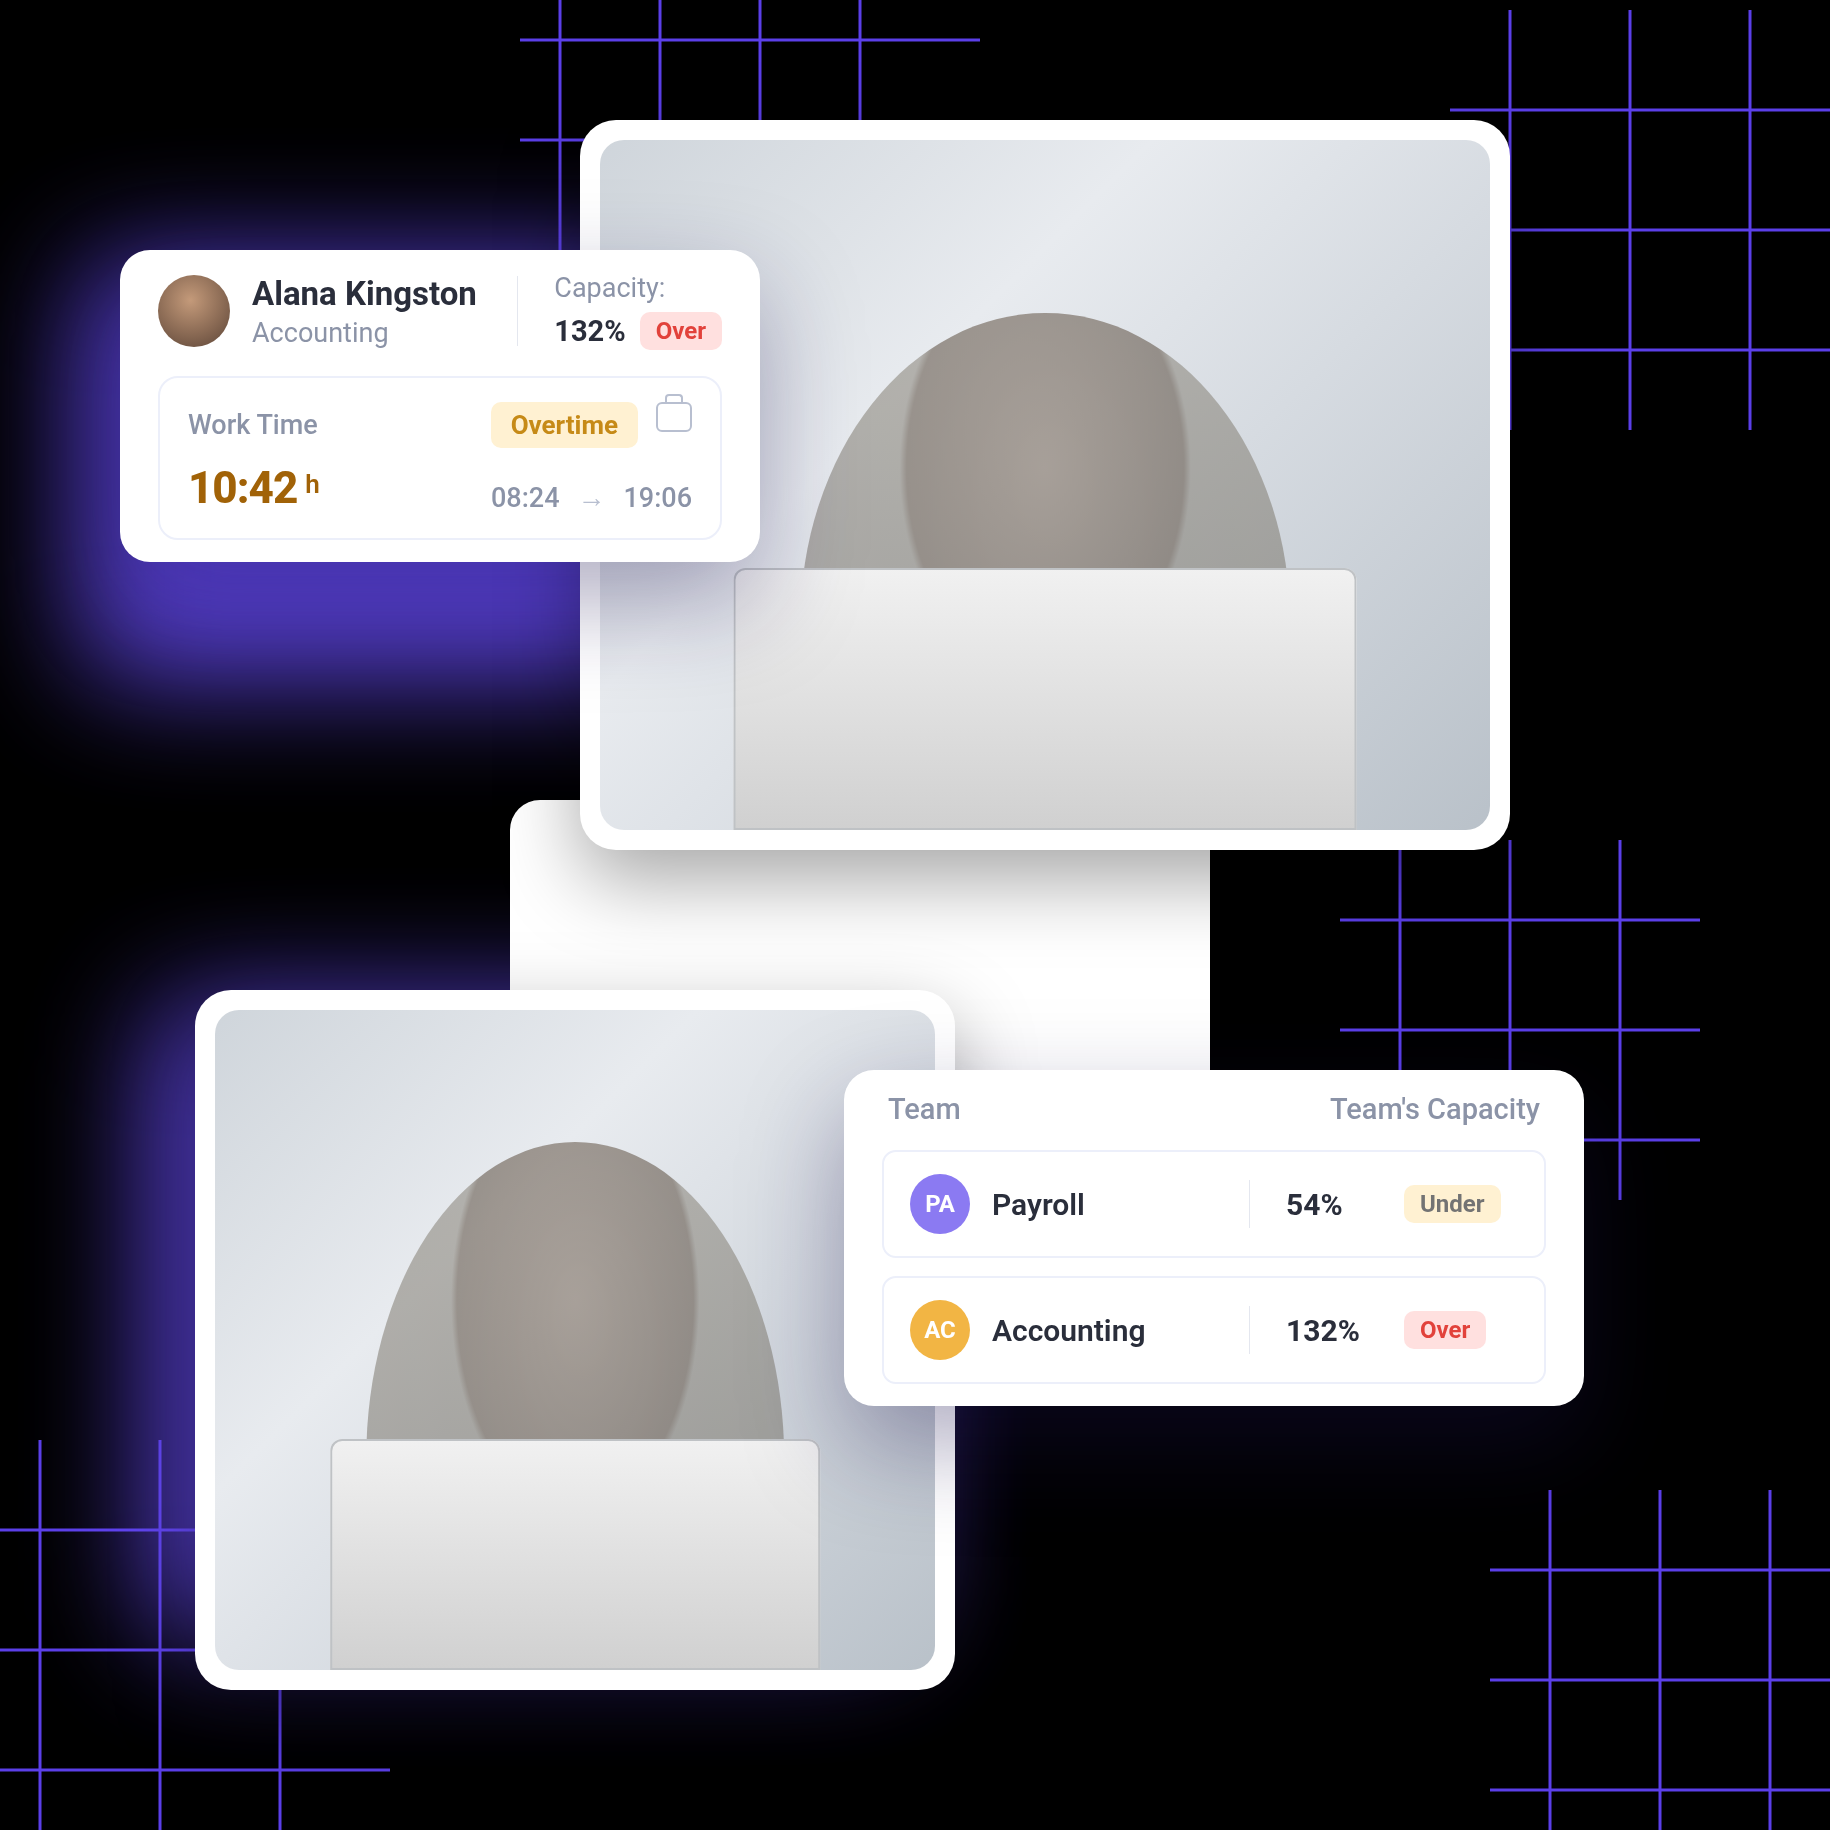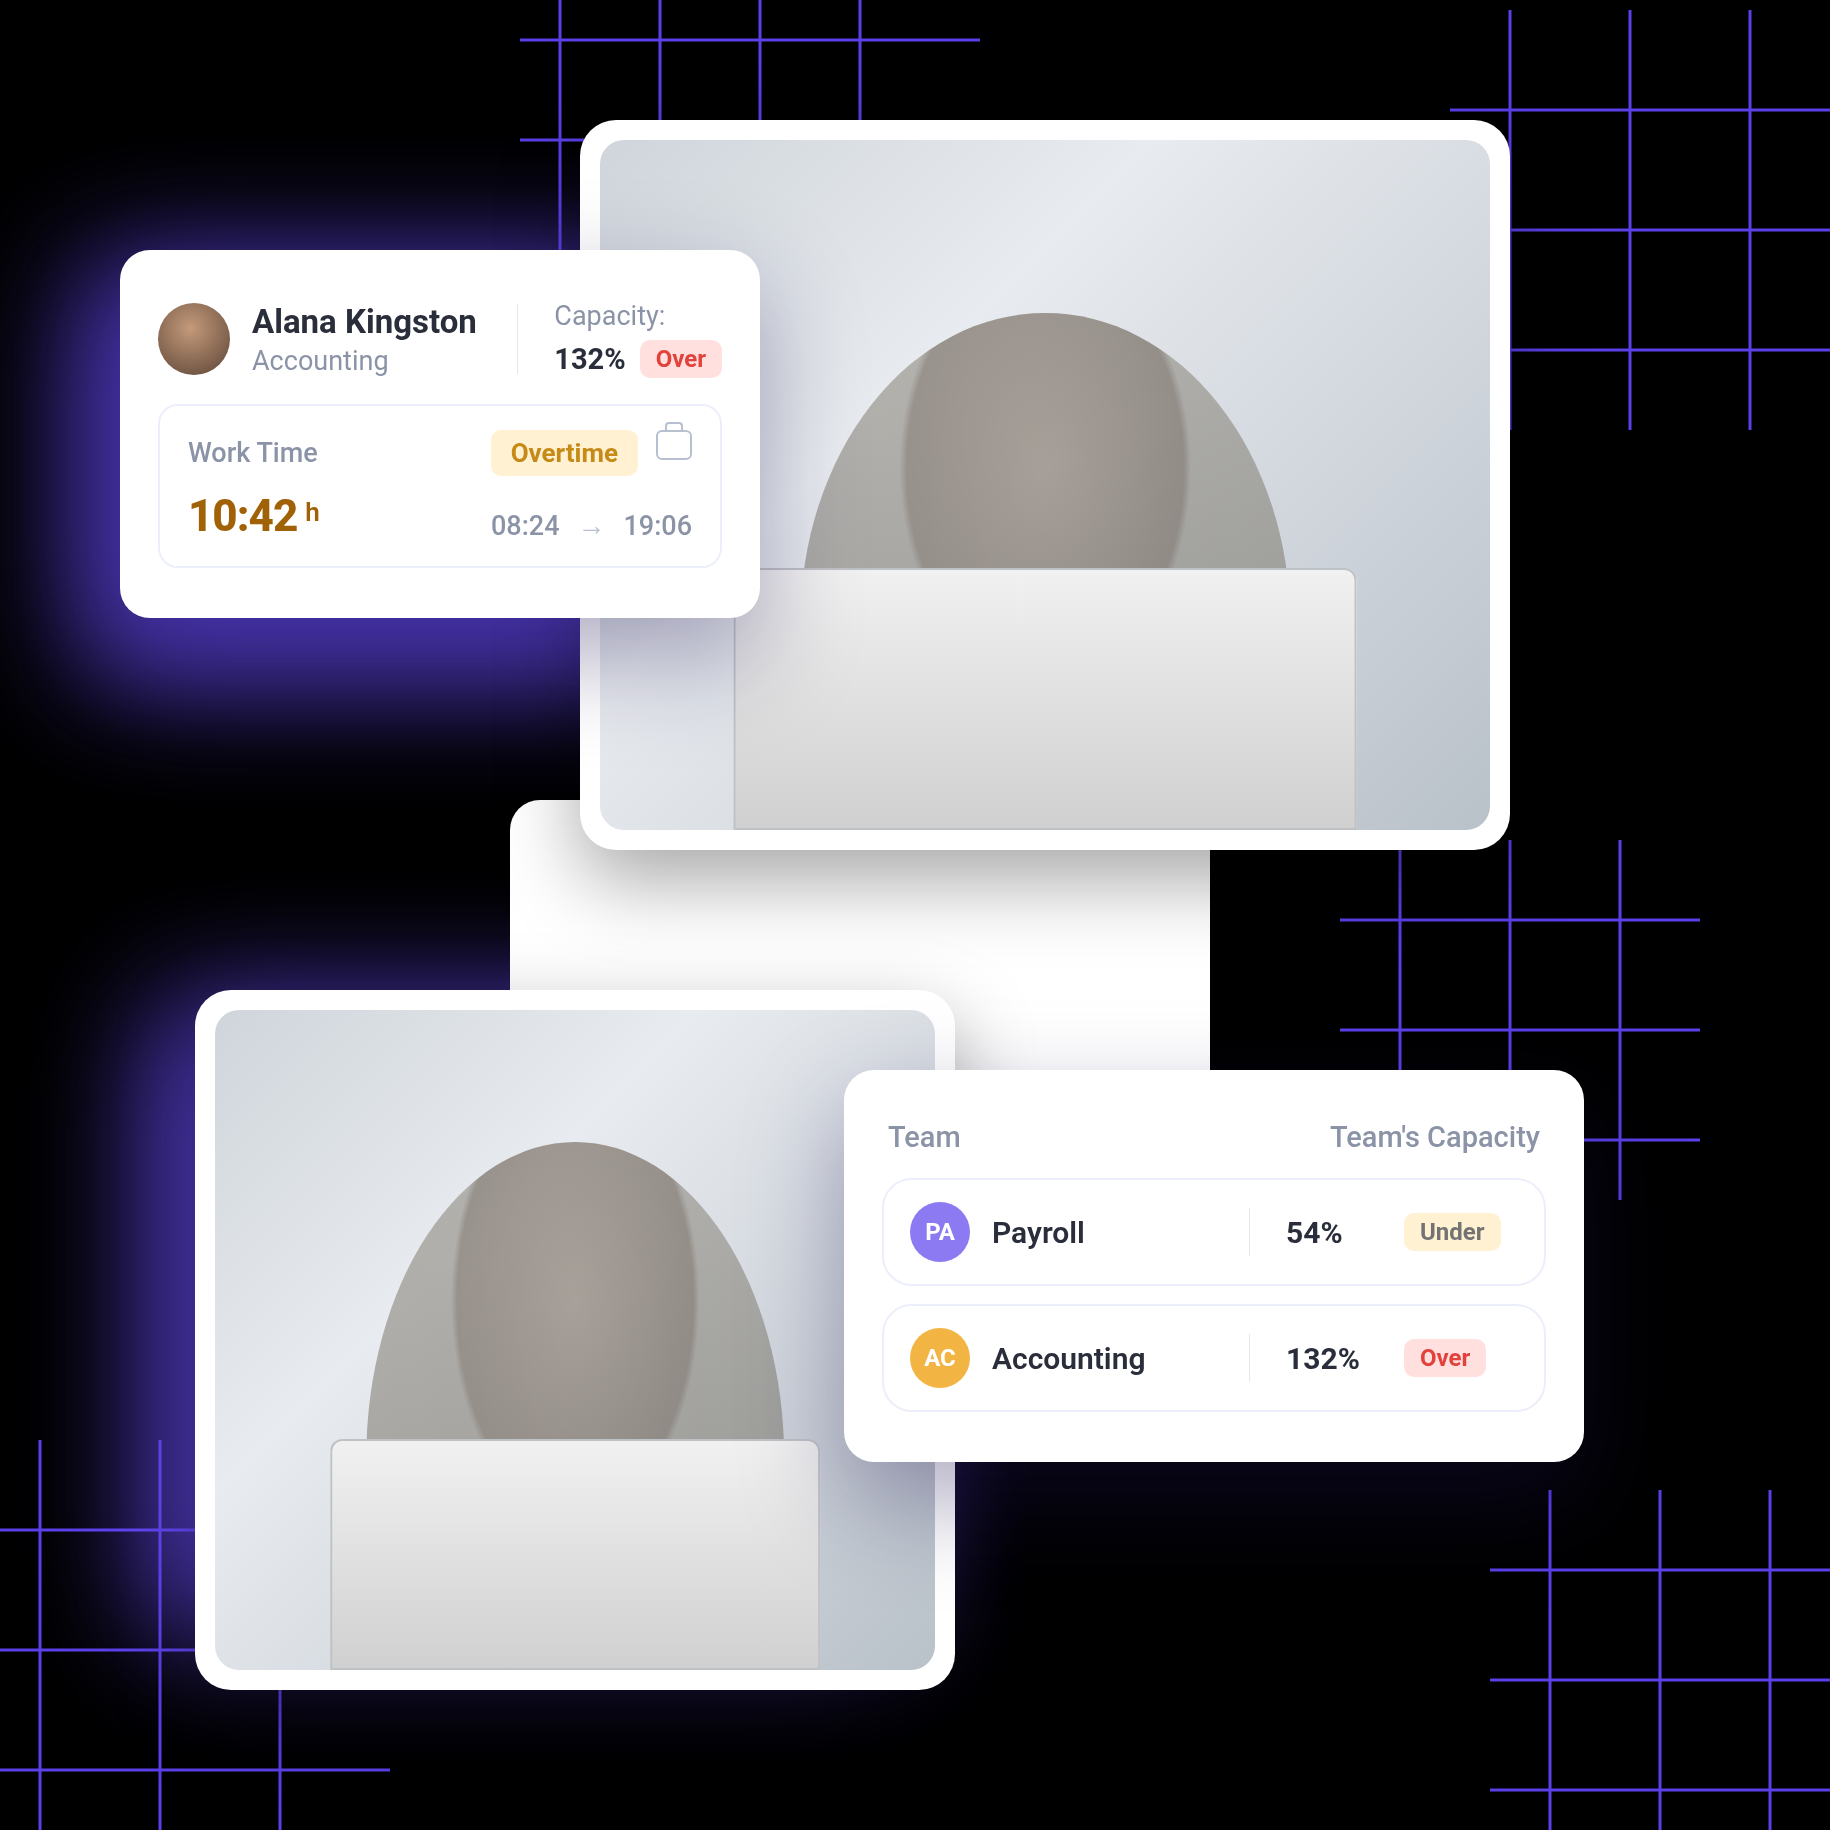--- a/index.html
+++ b/index.html
@@ -52,21 +52,21 @@
     width:70%; height:38%;
     background: linear-gradient(#f1f1f1,#d0d0d0);
     border-top-left-radius:12px; border-top-right-radius:12px;
     box-shadow: 0 0 0 2px #bfc2c5 inset;
   }
   .ui-card {
     position: absolute;
     background: #fff;
     border-radius: 30px;
     box-shadow: 0 40px 100px rgba(30,20,80,0.35);
-    padding: 50px 38px;
+    padding: 22px 38px;
   }
   
   .emp-top { display:flex; align-items:center; gap:22px; }
   .avatar {
     width:72px; height:72px; border-radius:50%;
     background: radial-gradient(circle at 45% 35%, #c49a7a 0%, #8a6a54 55%, #5a4336 100%);
     flex-shrink:0;
   }
   .emp-info { flex:1; }
   .emp-name { font-size:33px; font-weight:700; color:#2a2e3b; }
@@ -96,21 +96,21 @@
     border-top-left-radius:4px; border-top-right-radius:4px;
   }
   .wp-bottom { display:flex; align-items:flex-end; justify-content:space-between; margin-top:14px; }
   .wp-duration { font-size:44px; font-weight:800; color:#a16207; letter-spacing:-1px; }
   .wp-duration .unit { font-size:26px; font-weight:600; margin-left:8px; position:relative; top:-10px; }
   .wp-range { display:flex; align-items:flex-end; gap:18px; font-size:27px; color:#8b93a7; font-weight:500; }
   .arrow { color:#b8bfd0; font-size:28px; }
   
   .team-head { display:flex; justify-content:space-between; font-size:29px; color:#8b93a7; font-weight:500; margin-bottom:24px; padding:0 6px; }
   .team-row {
-    border:2px solid #eceffa; border-radius:30px; padding:22px 26px;
+    border:2px solid #eceffa; border-radius:14px; padding:22px 26px;
     display:flex; align-items:center; margin-bottom:18px; background:#fff;
   }
   .team-row:last-child { margin-bottom:0; }
   .team-left { display:flex; align-items:center; gap:22px; flex:1; }
   .team-badge { width:60px; height:60px; border-radius:50%; color:#fff; font-size:24px; font-weight:700; display:flex; align-items:center; justify-content:center; }
   .tb-purple { background:#8b7af2; }
   .tb-amber { background:#f2b544; }
   .team-name { font-size:30px; font-weight:600; color:#2a2e3b; }
   .row-div { width:1px; height:48px; background:#e4e7ef; margin:0 8px; }
   .team-right { display:flex; align-items:center; gap:28px; min-width:260px; justify-content:flex-start; padding-left:28px;}

